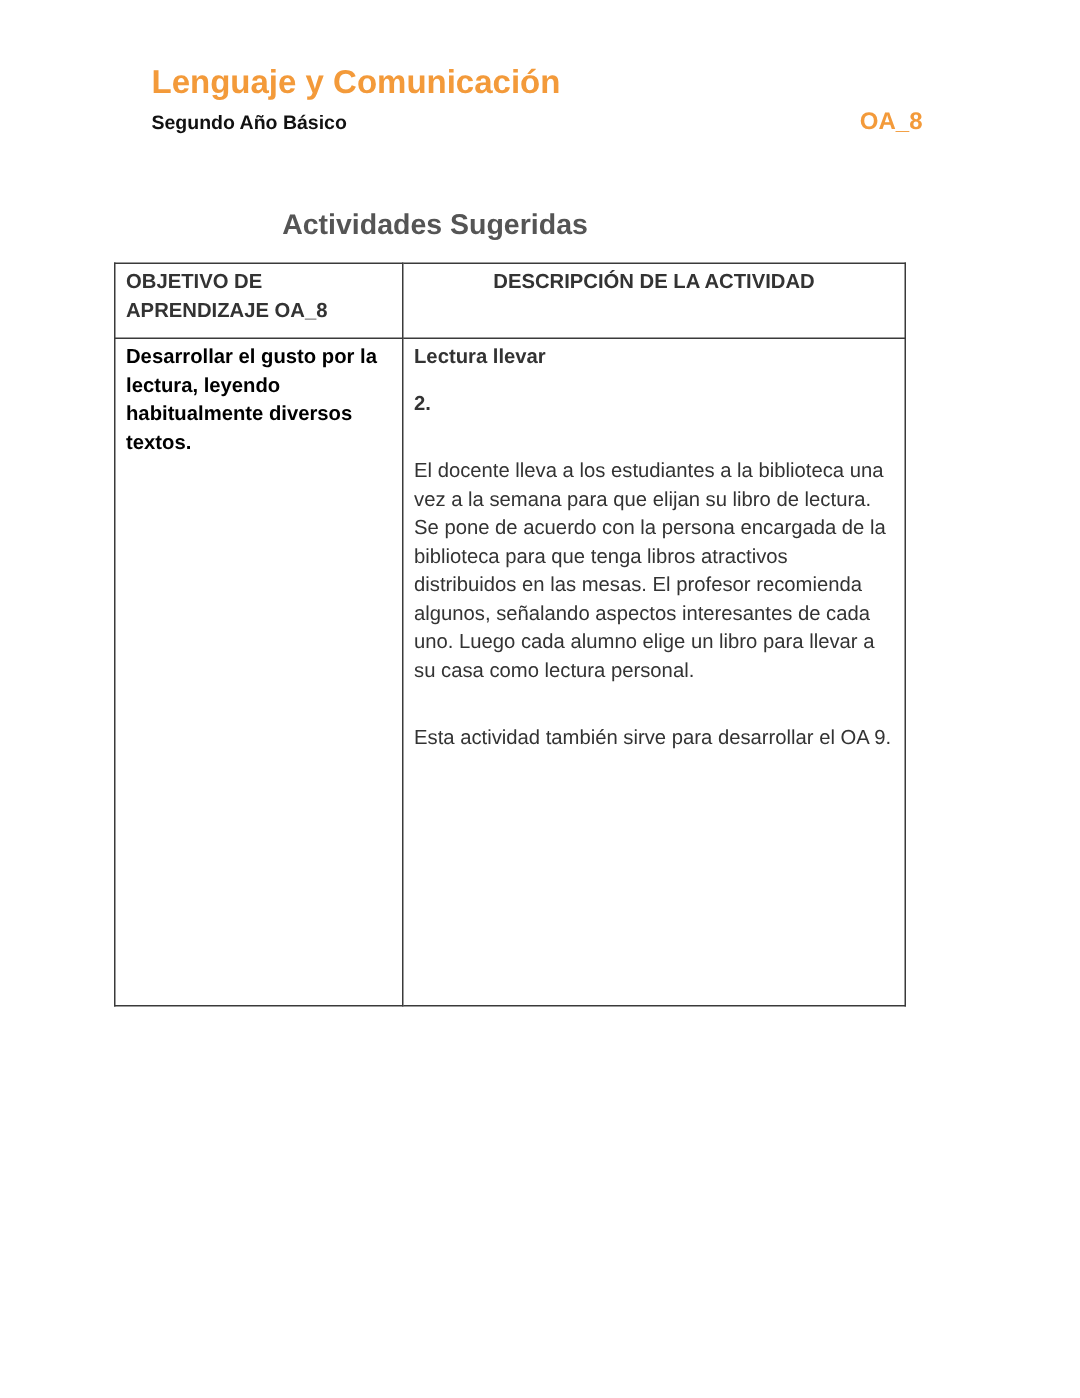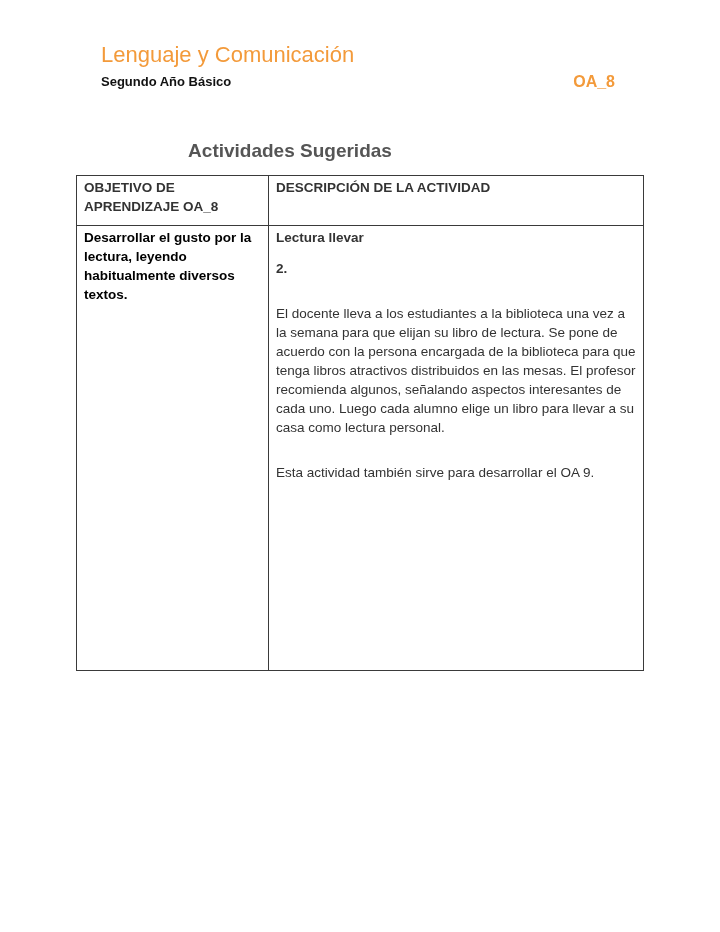--- a/index.html
+++ b/index.html
@@ -3,44 +3,44 @@
   <meta charset="utf-8">
   <style>
     html, body { margin: 0; padding: 0; }
     body {
       width: 720px; height: 932px; background: #ffffff;
       font-family: "Liberation Sans", sans-serif;
       position: relative; overflow: hidden; color: #1a1a1a;
     }
     .subject {
       position: absolute; left: 101px; top: 42px;
-      font-size: 22px; font-weight: normal; color: #f39a3a; line-height: 26px;
+      font-size: 22px; font-weight: bold; color: #f39a3a; line-height: 26px;
     }
     .grade {
       position: absolute; left: 101px; top: 70px;
       font-size: 13px; font-weight: bold; color: #111; line-height: 24px;
     }
     .oa-code {
       position: absolute; right: 105px; top: 70px;
       font-size: 16px; font-weight: bold; color: #f39a3a; line-height: 24px;
     }
     .section-title {
       position: absolute; left: 0; width: 580px; top: 140px; text-align: center;
       font-size: 19px; font-weight: bold; color: #555; line-height: 22px;
     }
     table.activity {
-      position: absolute; left: 76px; top: 175px; width: 568px;
+      position: absolute; left: 76px; top: 175px; width: 528px;
       border-collapse: collapse; table-layout: fixed;
     }
     table.activity td, table.activity th {
       border: 1.5px solid #3a3a3a; vertical-align: top;
       padding: 2px 7px; font-size: 13.5px; line-height: 19px;
     }
     table.activity th { font-weight: bold; color: #333; text-align: left; height: 45px; }
-    table.activity th.desc { }
+    table.activity th.desc { text-align: center; }
     col.c1 { width: 192px; }
     td.obj { font-weight: bold; color: #000000; height: 440px; padding-top: 1px; }
     td.desc-cell { color: #333; padding-top: 1px; }
     .act-title { font-weight: bold; margin: 0; }
     .act-num { font-weight: bold; margin: 12px 0 0 0; }
     .act-p { margin: 26px 0 0 0; }
   </style>
 </head>
 <body>
 

